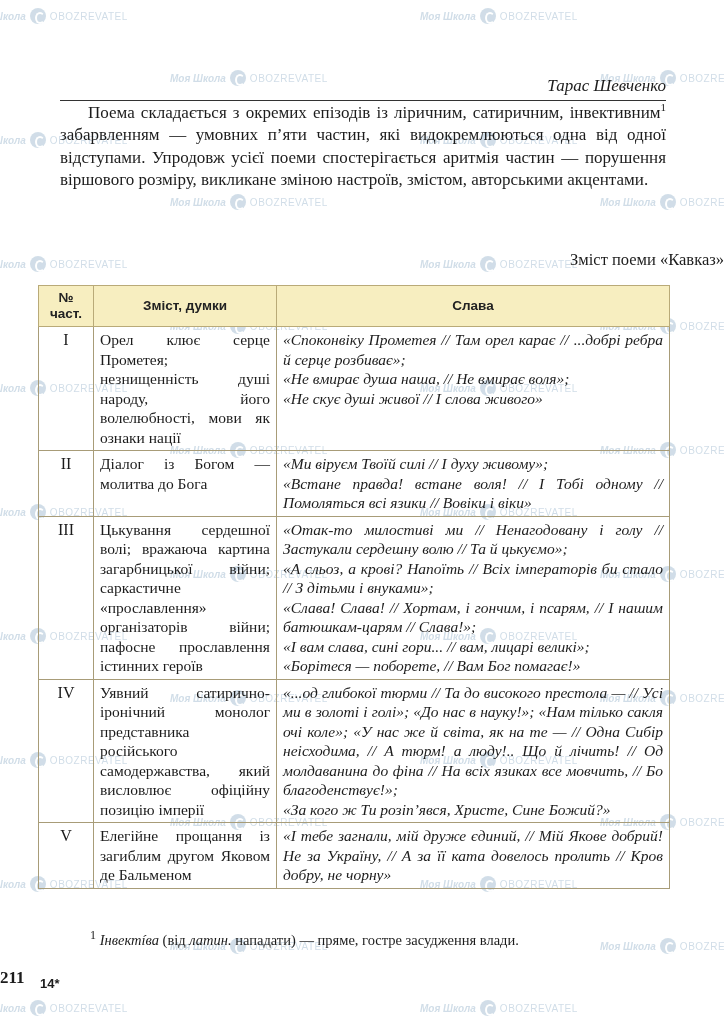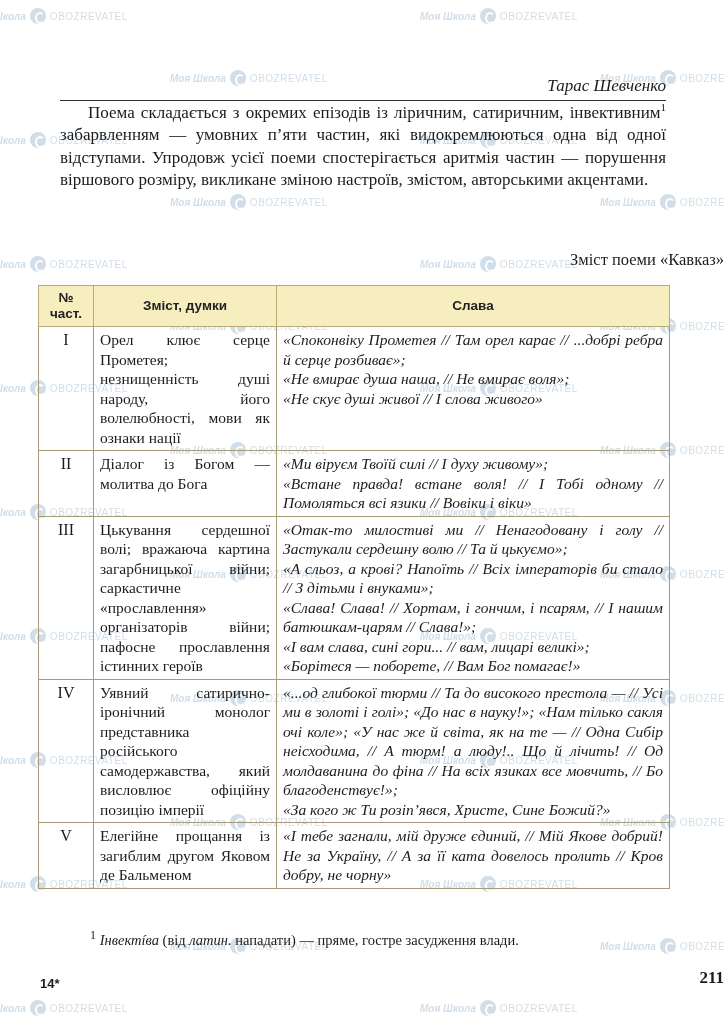--- a/index.html
+++ b/index.html
@@ -54,21 +54,21 @@
     td.num { text-align: center; width: 42px; font-size: 16px; padding-top: 2px; }
     td.summary { width: 170px; text-align: justify; }
     td.quotes { font-style: italic; text-align: justify; }
     .quote-line { display: block; }
     th.num-head { line-height: 16px; font-size: 12.5px; }
     .footnote {
       position: absolute; left: 90px; top: 928px; font-size: 14.5px;
     }
     .footnote .italic { font-style: italic; }
     .page-number {
-      position: absolute; left: 0; right: 0; top: 968px; text-align: right;
+      position: absolute; left: 0; right: 0; top: 968px; text-align: left;
       font-size: 17px; font-weight: bold;
     }
     .signature {
       position: absolute; left: 40px; top: 976px; font-size: 13px;
       font-family: "Liberation Sans", sans-serif; font-weight: bold;
     }
   </style>
 </head>
 <body>
 

